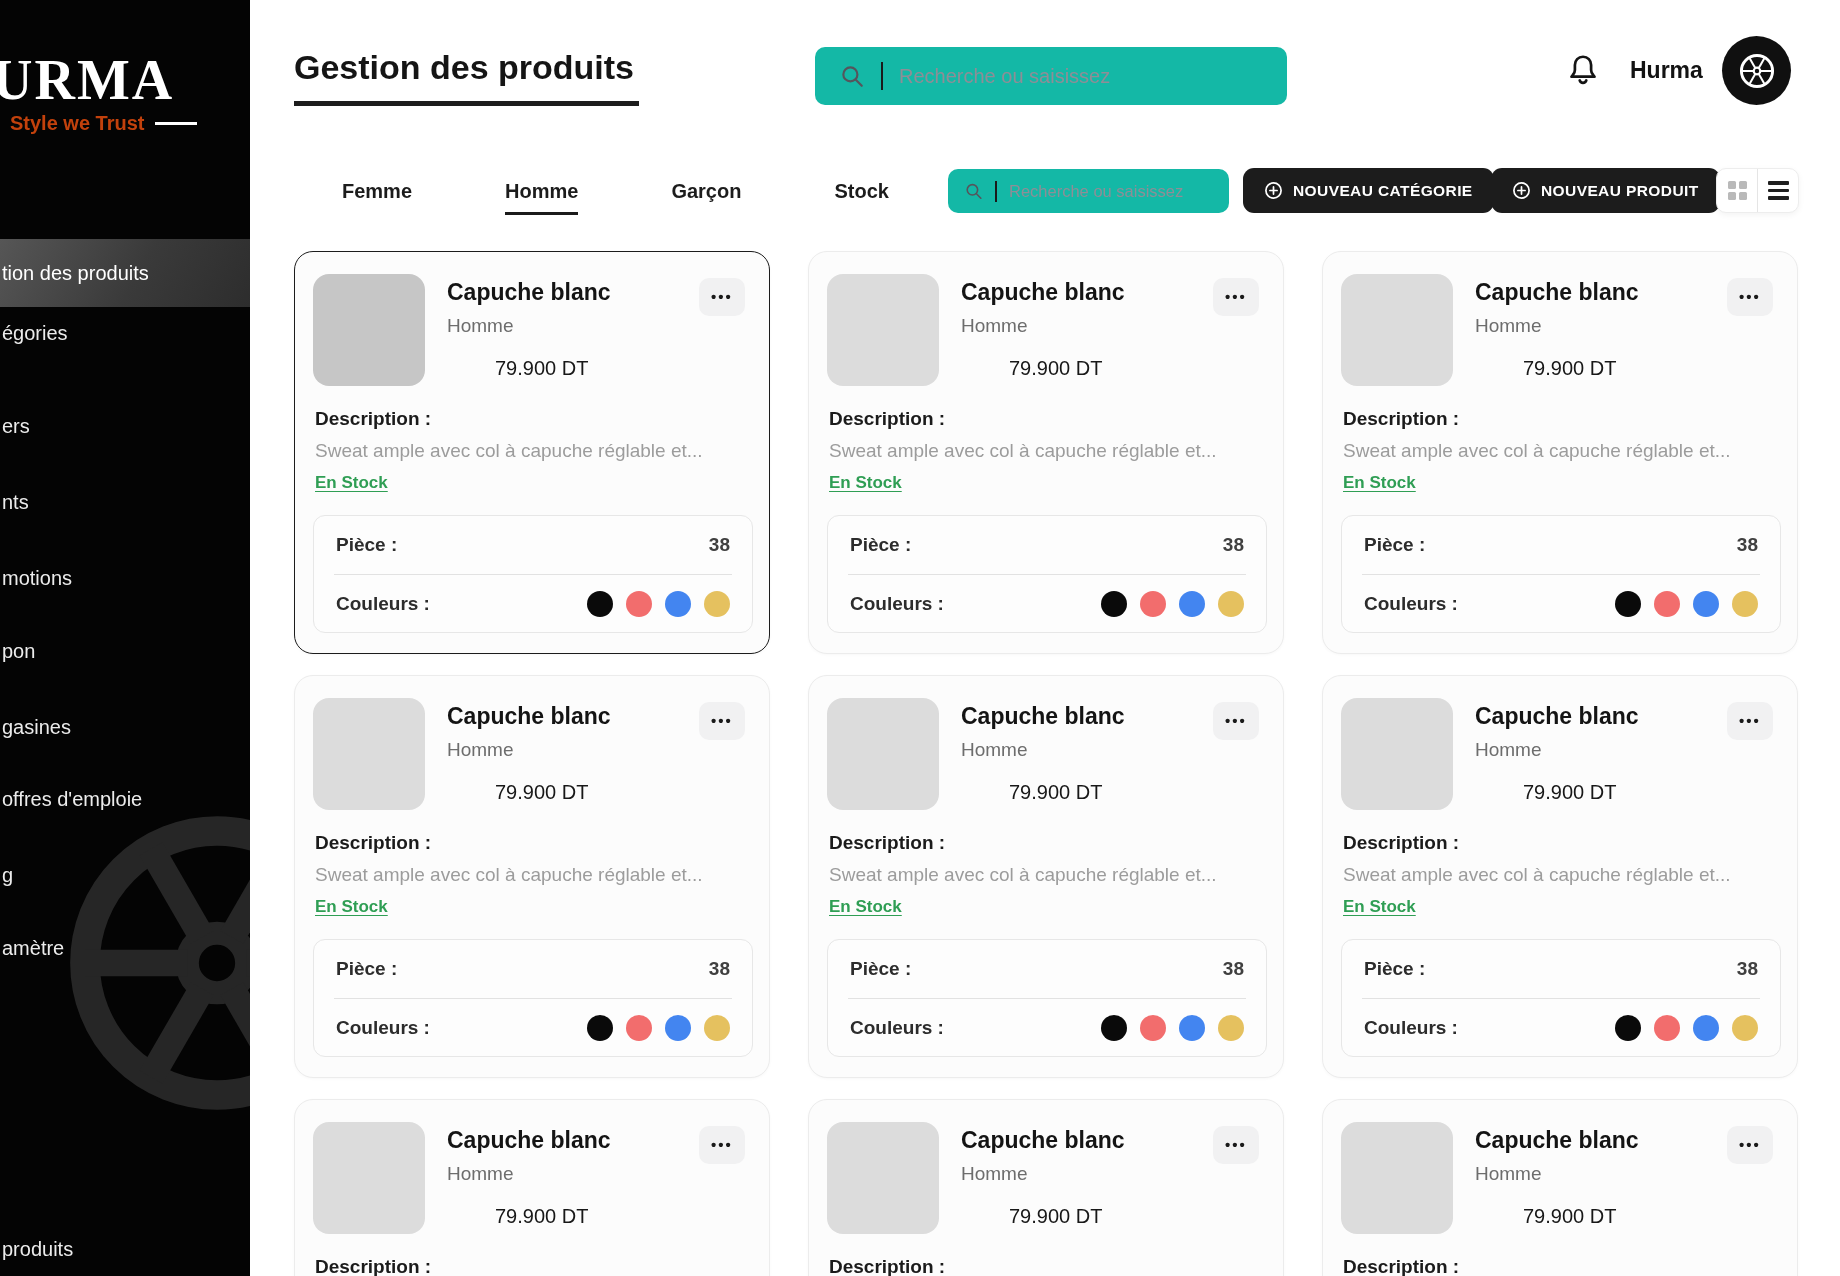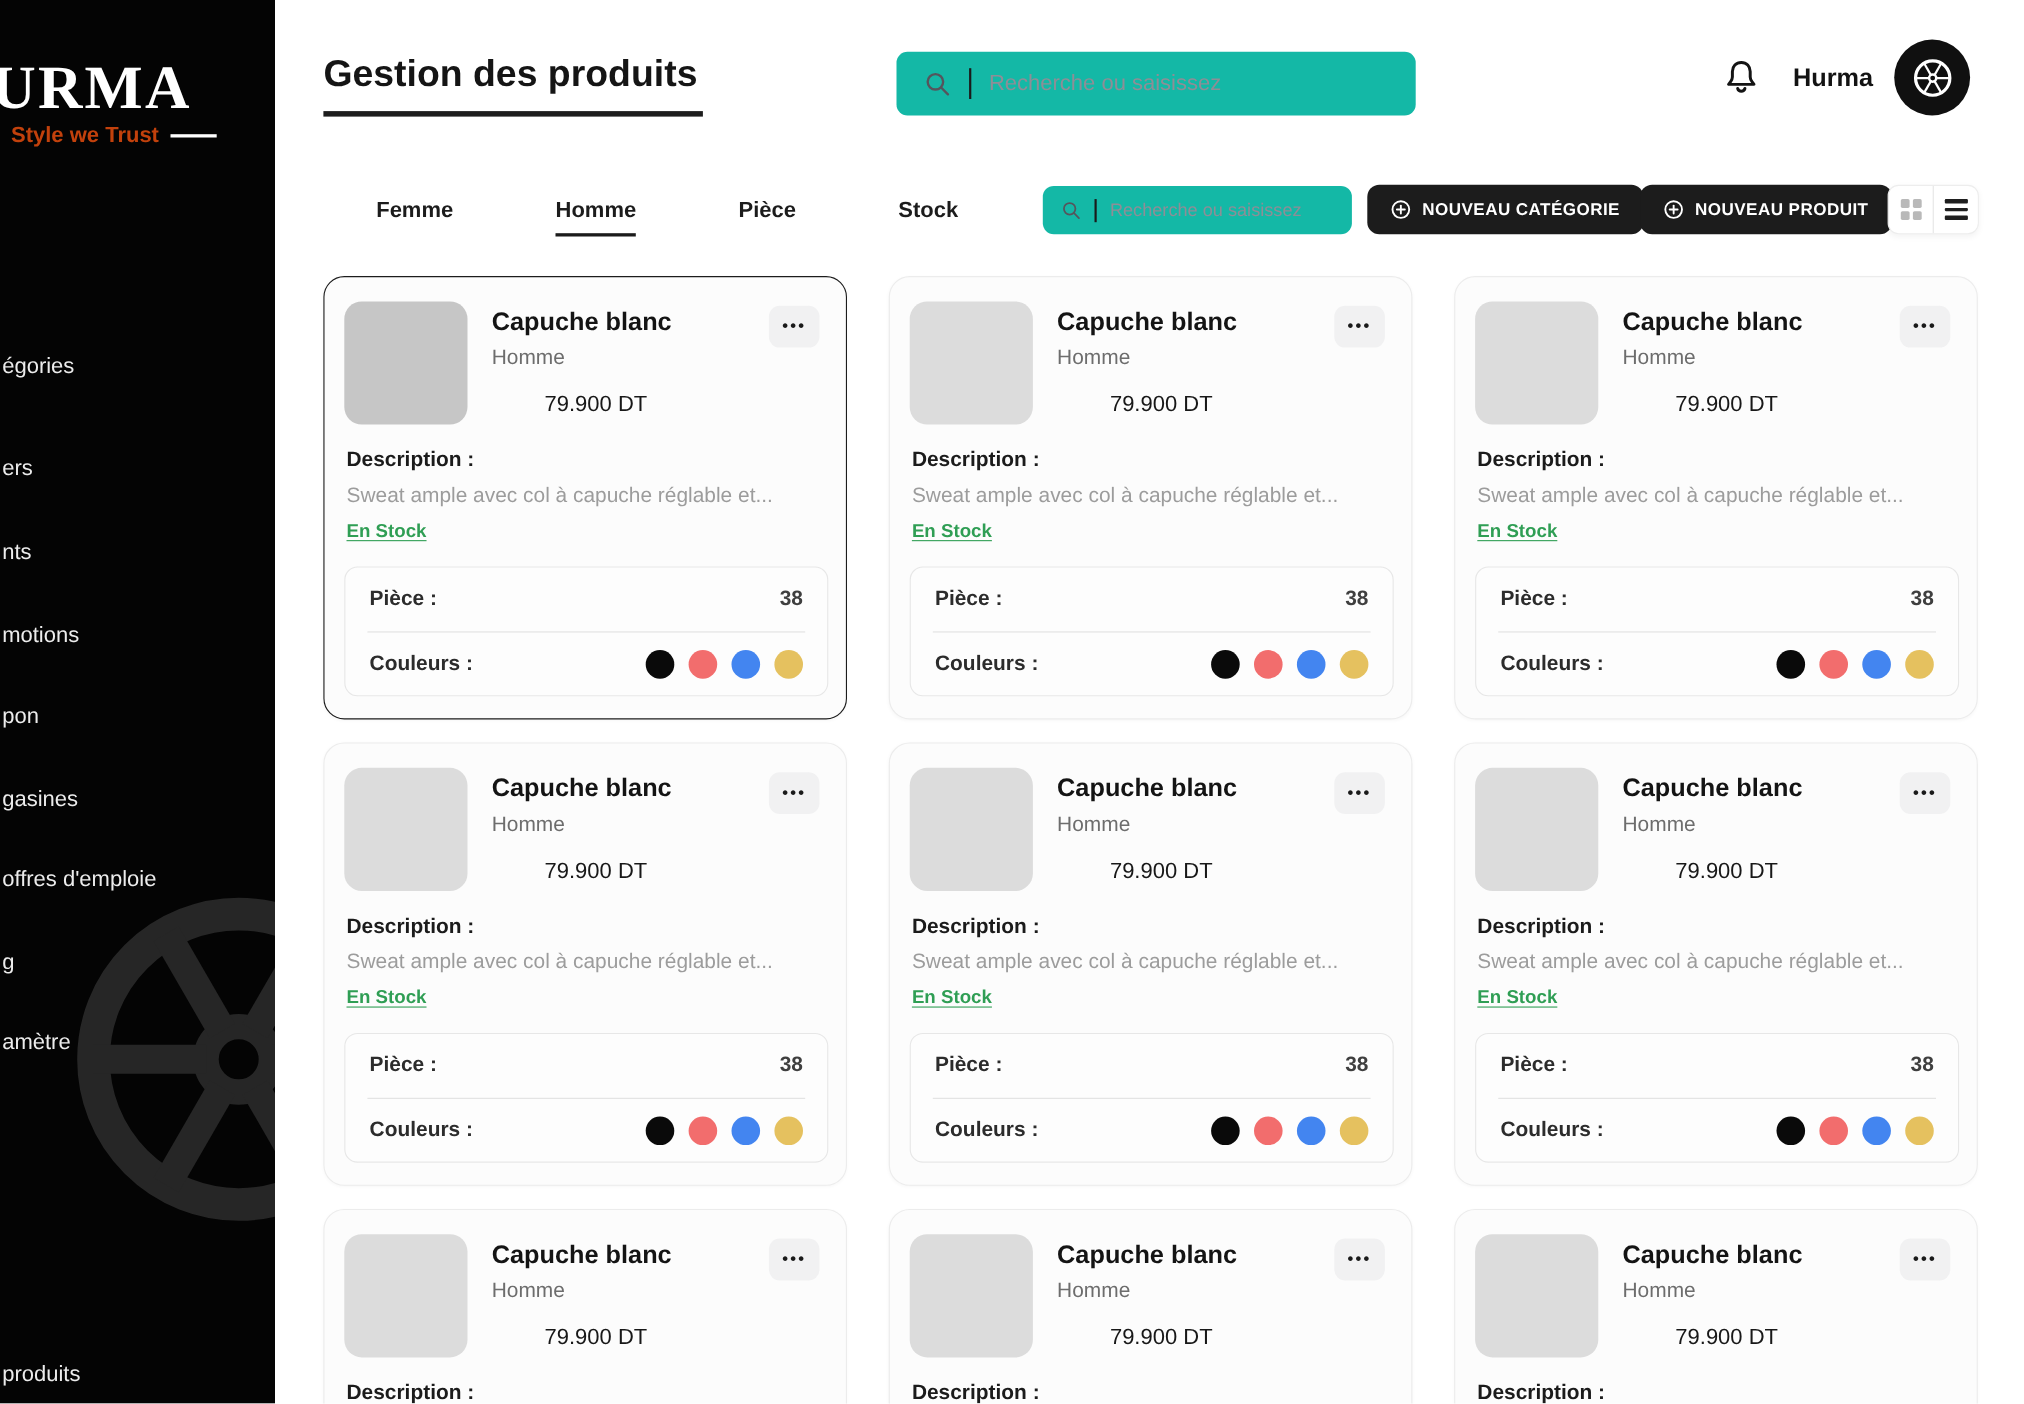--- a/index.html
+++ b/index.html
@@ -135,20 +135,21 @@
         <line x1="59" y1="50" x2="90" y2="50"></line>
           <line x1="41" y1="50" x2="10" y2="50"></line>
         <line x1="54.5" y1="42.2" x2="70" y2="15.4"></line>
           <line x1="45.5" y1="42.2" x2="30" y2="15.4"></line>
         <line x1="54.5" y1="57.8" x2="70" y2="84.6"></line>
           <line x1="45.5" y1="57.8" x2="30" y2="84.6"></line>
       </g>
     </g>
   </svg>
 
+  <div class="side-item active" style="top:239px">tion des produits</div>
   <div class="side-item" style="top:322px">égories</div>
   <div class="side-item" style="top:415px">ers</div>
   <div class="side-item" style="top:491px">nts</div>
   <div class="side-item" style="top:567px">motions</div>
   <div class="side-item" style="top:640px">pon</div>
   <div class="side-item" style="top:716px">gasines</div>
   <div class="side-item" style="top:788px">offres d'emploie</div>
   <div class="side-item" style="top:864px">g</div>
   <div class="side-item" style="top:937px">amètre</div>
   <div class="side-item" style="top:1238px">produits</div>
@@ -184,21 +185,21 @@
         <line x1="22.2" y1="21" x2="15.5" y2="9.3"></line>
       <line x1="25.8" y1="27" x2="32.5" y2="38.7"></line>
         <line x1="22.2" y1="27" x2="15.5" y2="38.7"></line>
     </g>
   </svg>
 </div>
 
 <nav class="tabs">
   <span class="tab">Femme</span>
   <span class="tab active">Homme</span>
-  <span class="tab">Pièce</span>
+  <span class="tab">Garçon</span>
   <span class="tab">Stock</span>
   <span class="tab">Bébé</span>
 </nav>
 
 <div class="searchbox search-sub">
   <svg width="22" height="22" viewBox="0 0 24 24" fill="none" stroke="#55555c" stroke-width="2" stroke-linecap="round">
     <circle cx="10.5" cy="10.5" r="6.5"></circle>
       <line x1="15.5" y1="15.5" x2="21" y2="21"></line>
   </svg>
   <div class="cursor-bar"></div>

